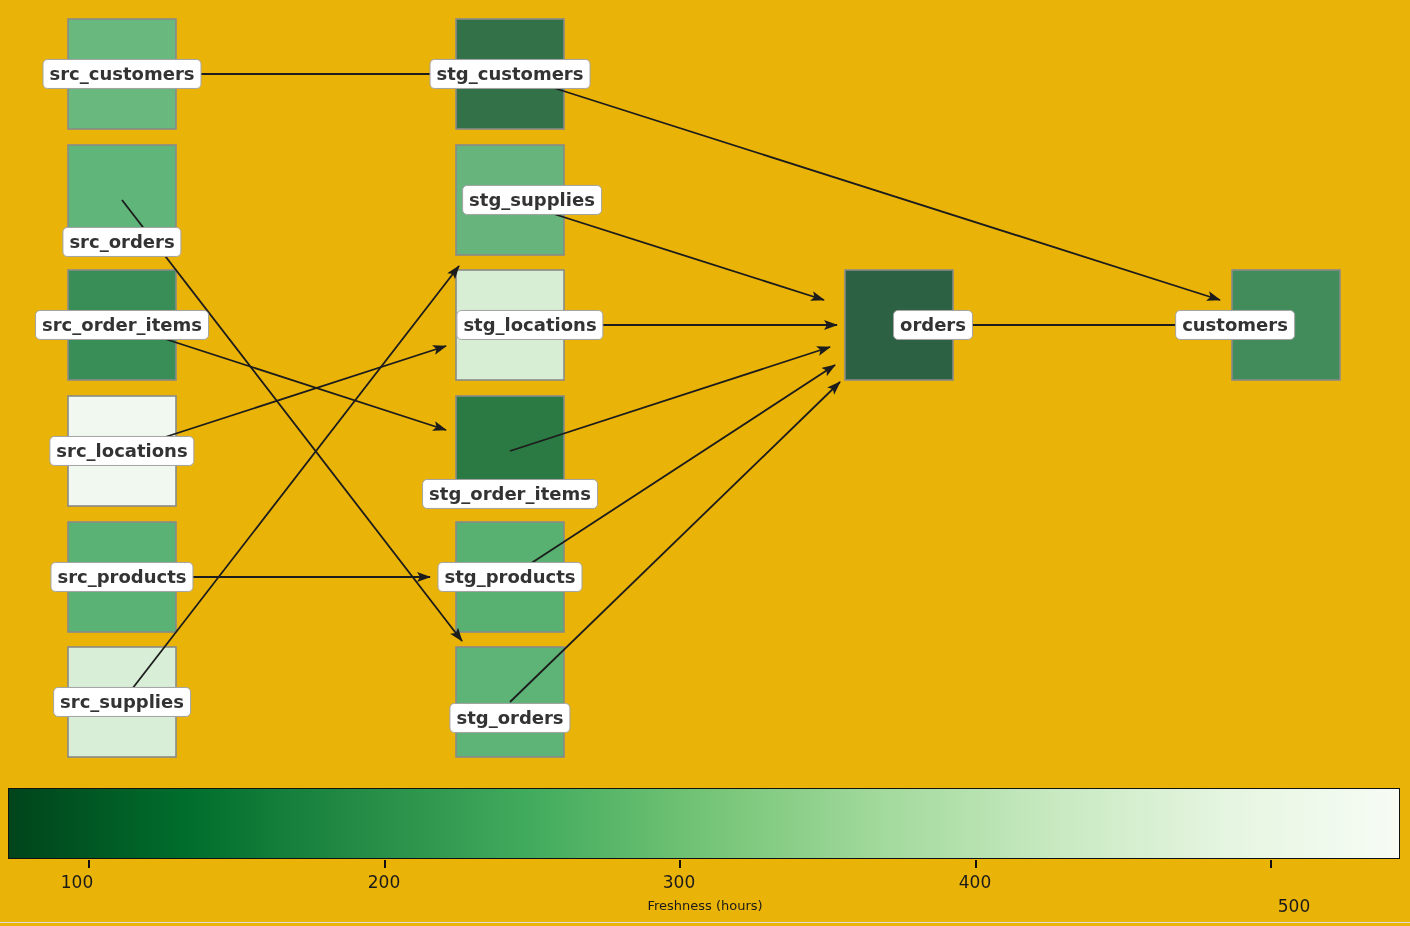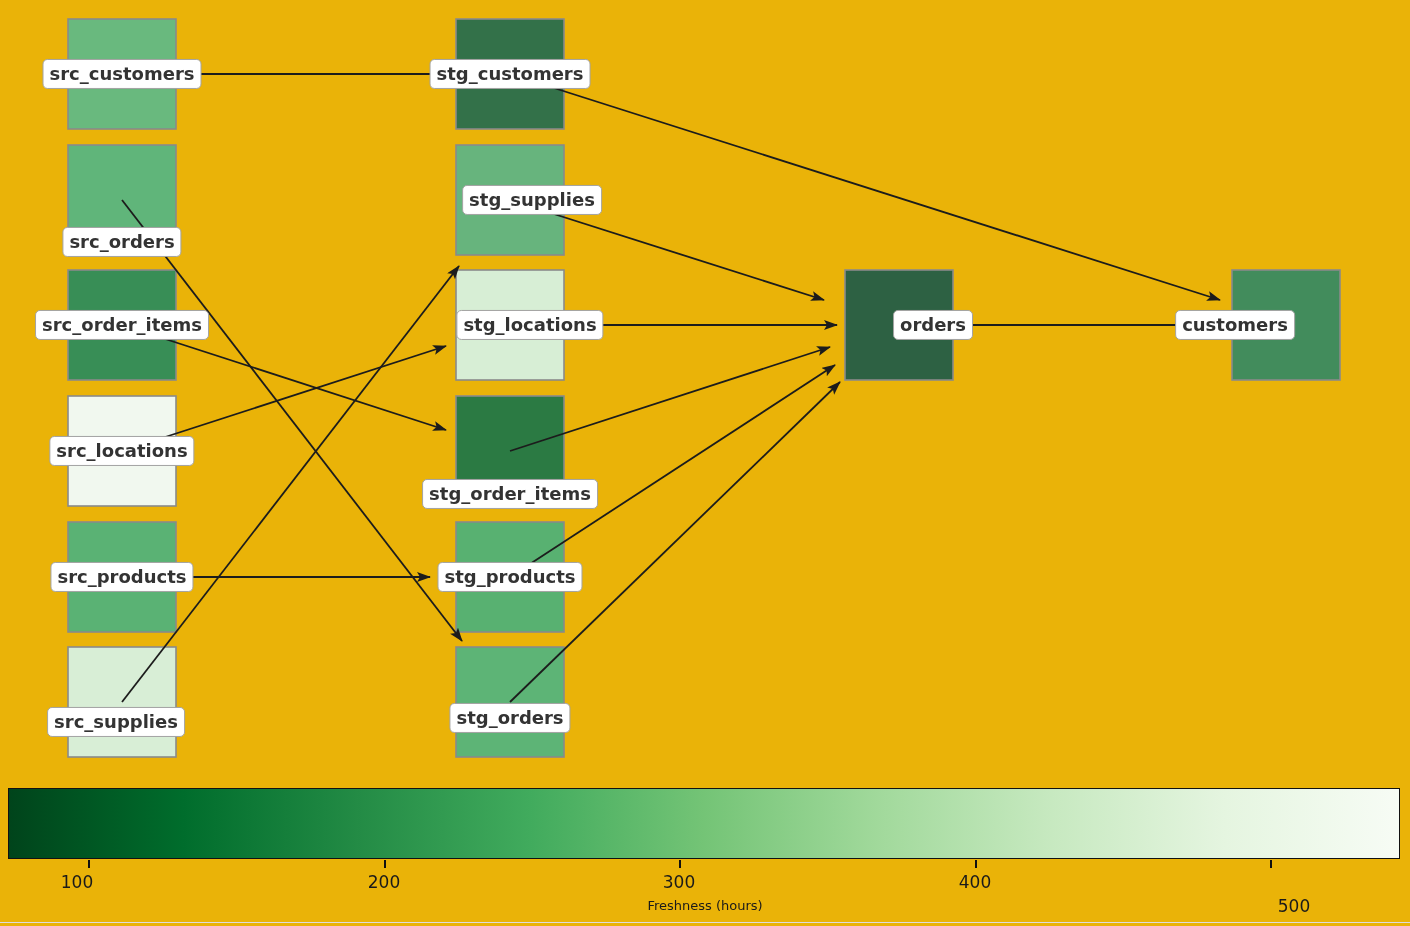--- a/index.html
+++ b/index.html
@@ -75,21 +75,21 @@
         <line x1="899" y1="325" x2="1220" y2="325" stroke="#1c1c1c" stroke-width="1.8" marker-end="url(#arrow)"></line>
       </g>
   </svg>
 
   <div id="labels">
       <div class="node-label" style="left: 122px; top: 74px;">src_customers</div>
       <div class="node-label" style="left: 122px; top: 200px; margin-top: 42px;">src_orders</div>
       <div class="node-label" style="left: 122px; top: 325px;">src_order_items</div>
       <div class="node-label" style="left: 122px; top: 451px;">src_locations</div>
       <div class="node-label" style="left: 122px; top: 577px;">src_products</div>
-      <div class="node-label" style="left: 116px; top: 702px; margin-top: 20px;">src_supplies</div>
+      <div class="node-label" style="left: 122px; top: 702px;">src_supplies</div>
       <div class="node-label" style="left: 510px; top: 74px;">stg_customers</div>
       <div class="node-label" style="left: 532px; top: 200px;">stg_supplies</div>
       <div class="node-label" style="left: 510px; top: 325px; margin-left: 20px;">stg_locations</div>
       <div class="node-label" style="left: 510px; top: 451px; margin-top: 43px;">stg_order_items</div>
       <div class="node-label" style="left: 510px; top: 577px;">stg_products</div>
       <div class="node-label" style="left: 510px; top: 702px; margin-top: 16px;">stg_orders</div>
       <div class="node-label" style="left: 925px; top: 325px; margin-left: 8px;">orders</div>
       <div class="node-label" style="left: 1222px; top: 325px; margin-left: 13px;">customers</div>
     </div>
 

